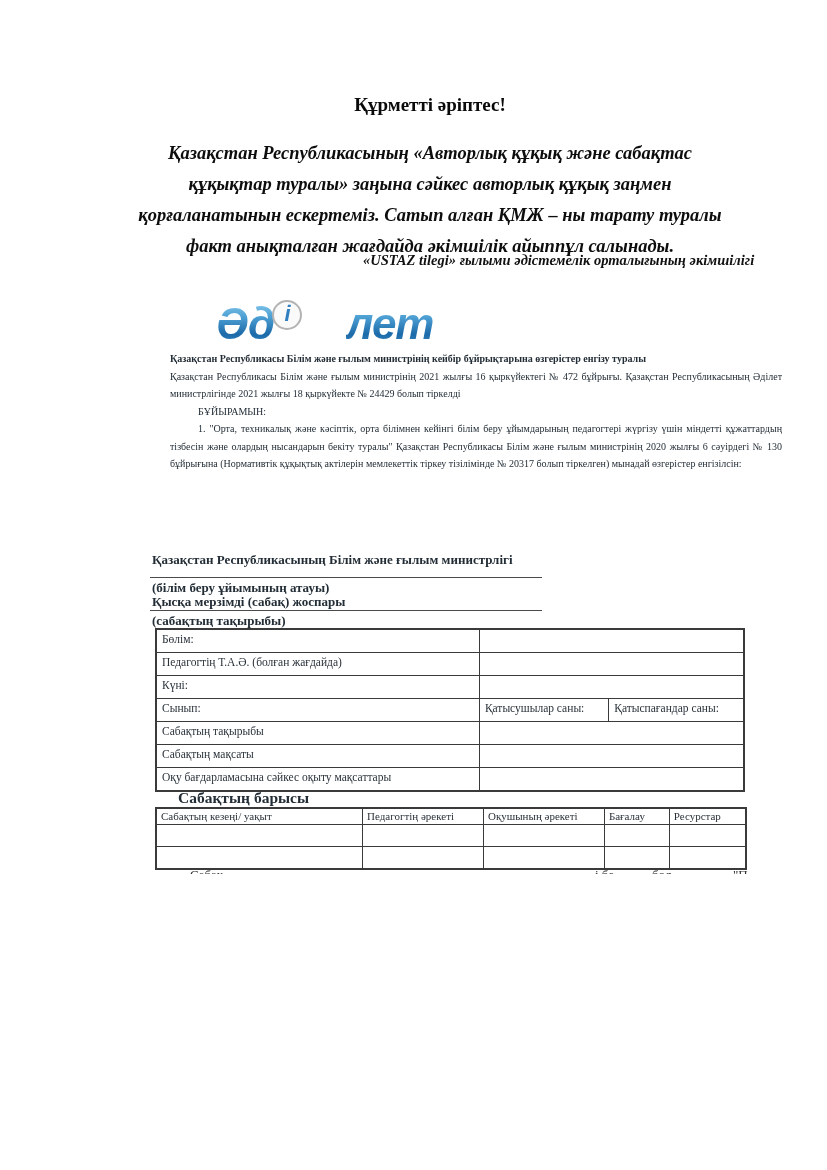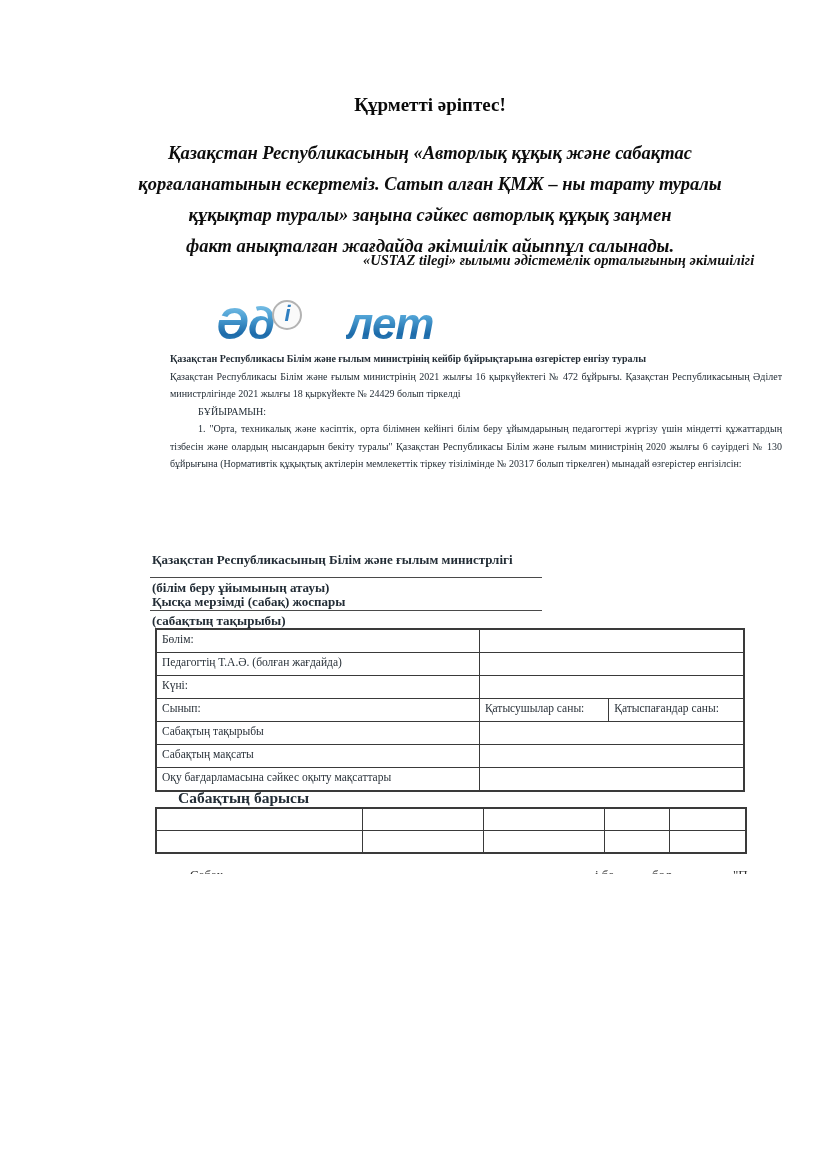--- a/index.html
+++ b/index.html
@@ -92,22 +92,22 @@
 </style>
 </head>
 <body>
 
 <div>
 
   <div class="abs letter-title">Құрметті әріптес!</div>
 
   <div class="abs letter-body">
     <div>Қазақстан Республикасының «Авторлық құқық және сабақтас</div>
+    <div>құқықтар туралы» заңына сәйкес авторлық құқық заңмен</div>
     <div>қорғаланатынын ескертеміз. Сатып алған ҚМЖ – ны тарату туралы</div>
-    <div>құқықтар туралы» заңына сәйкес авторлық құқық заңмен</div>
     <div>факт анықталған жағдайда әкімшілік айыппұл салынады.</div>
   </div>
 
   <div class="abs letter-signature">«USTAZ tilegi» ғылыми әдістемелік орталығының әкімшілігі</div>
 
   <div class="abs logo">
     <span class="logo-text">Әд</span><span class="logo-i-circle">і</span><span class="logo-text">лет</span>
   </div>
 
   <div class="abs decree">
@@ -167,20 +167,27 @@
 
   <table class="t2">
     <colgroup>
       <col style="width:35%">
         <col style="width:20.5%">
         <col style="width:20.5%">
         <col style="width:11%">
         <col style="width:13%">
     </colgroup>
     <tbody>
+        <tr class="hdr">
+      <td>Сабақтың кезеңі/ уақыт</td>
+      <td>Педагогтің әрекеті</td>
+      <td>Оқушының әрекеті</td>
+      <td>Бағалау</td>
+      <td>Ресурстар</td>
+    </tr>
     <tr class="empty">
       <td></td>
           <td></td>
           <td></td>
           <td></td>
           <td></td>
     </tr>
     <tr class="empty">
       <td></td>
           <td></td>

